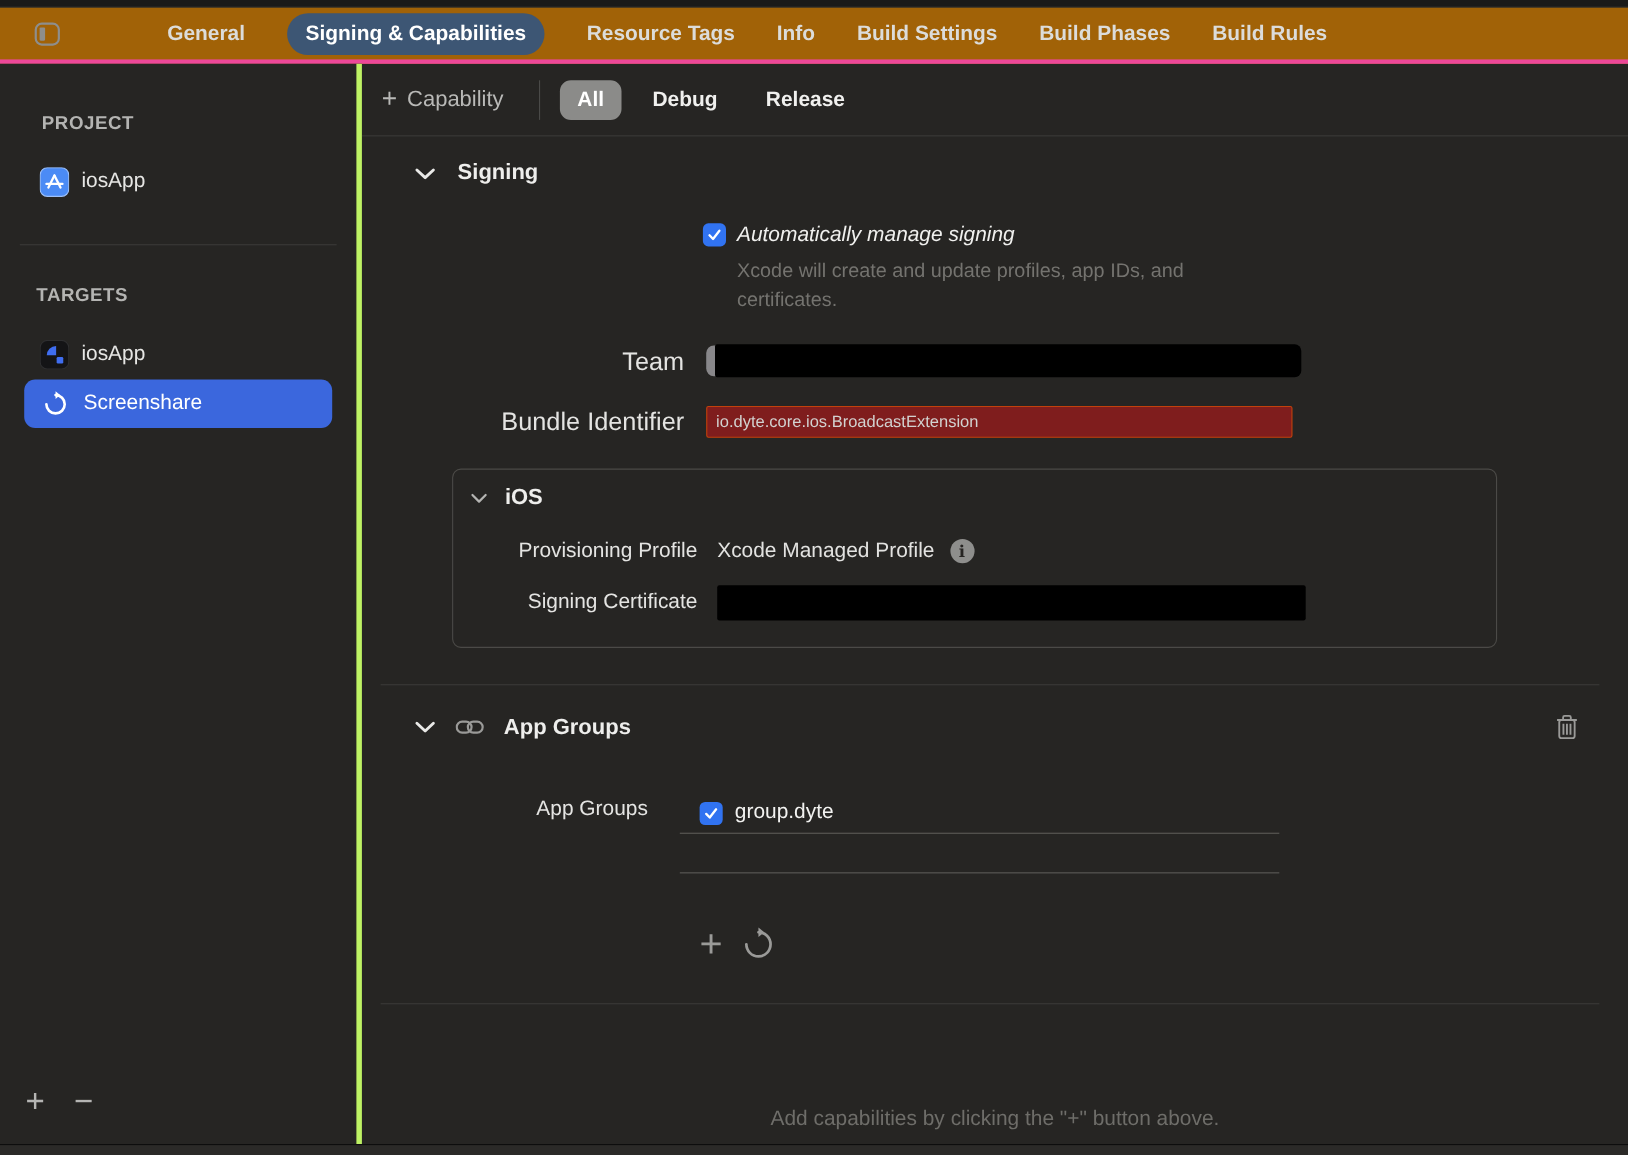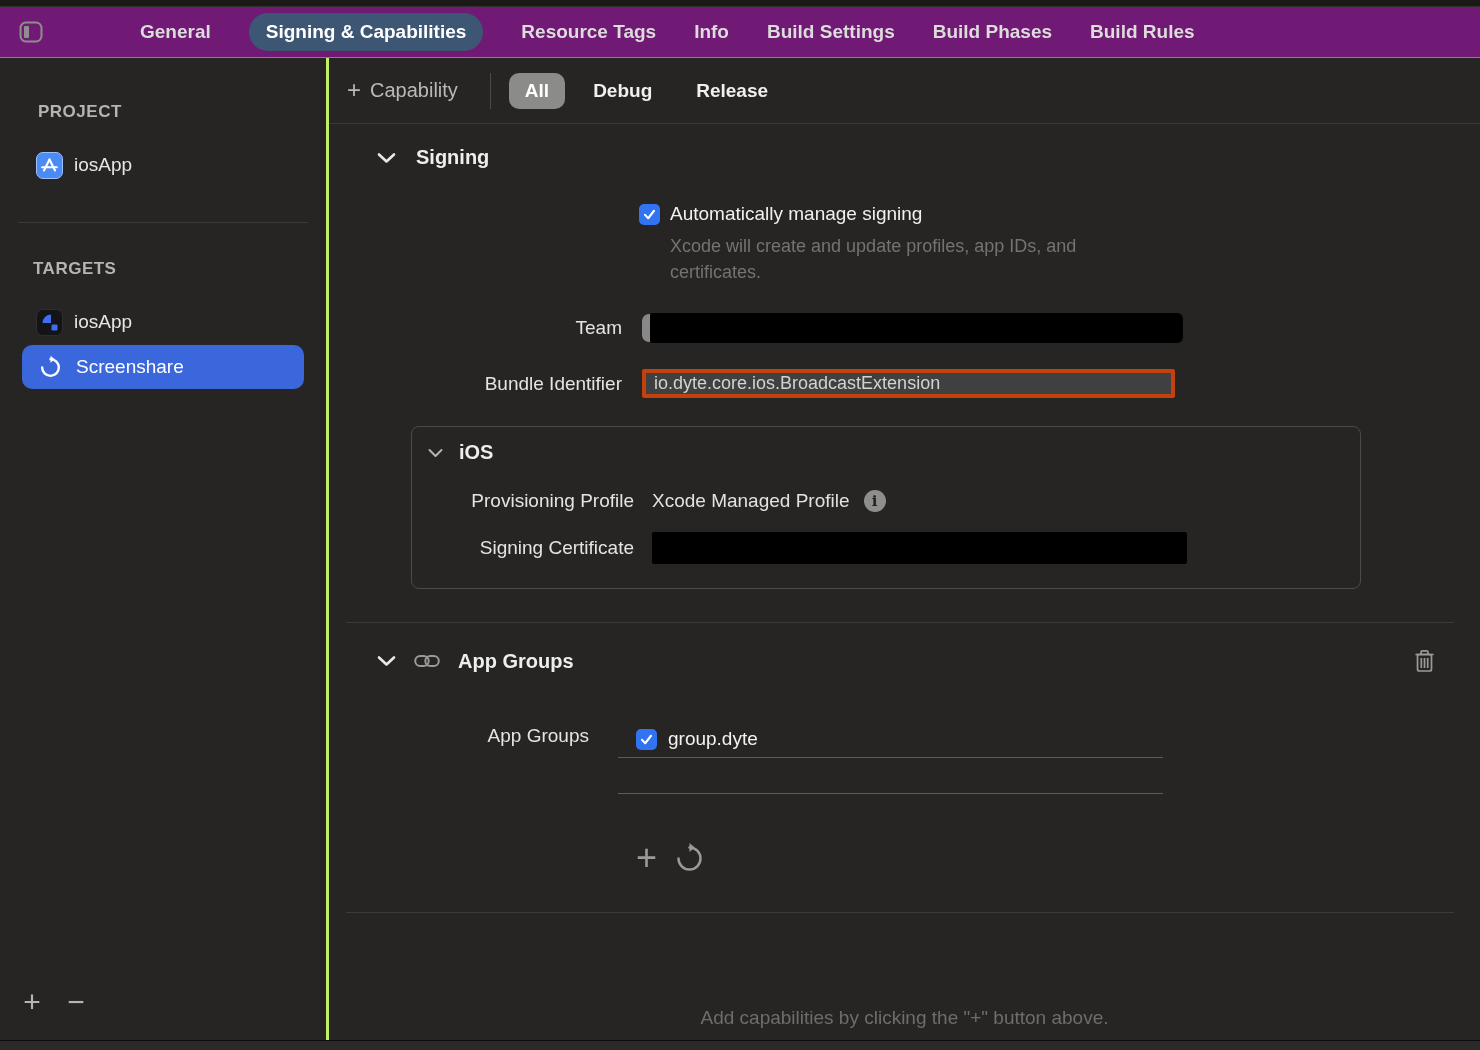--- a/index.html
+++ b/index.html
@@ -6,32 +6,32 @@
   html,body { width:1480px; height:1050px; overflow:hidden; }
   body {
     font-family:"Liberation Sans","DejaVu Sans",sans-serif;
     background:#262523; color:#e9e9e7;
     position:relative;
   }
   
   .top-strip { height:7px; background:#1b1a19; border-bottom:1px solid #333230; }
   .topbar {
     height:51px; display:flex; align-items:center;
-    padding-left:18px; background:#701a75;
-    border-bottom:1px solid #ec4899;
+    padding-left:30px; background:#a16207;
+    border-bottom:4px solid #ec4899;
   }
   .sidebar-toggle { width:26px; height:26px; display:flex; align-items:center; justify-content:center; cursor:pointer; }
   .tabs { display:flex; align-items:center; gap:38px; margin-left:96px; }
   .tab { font-size:19px; font-weight:600; color:#dcdcda; padding:8px 0; white-space:nowrap; cursor:pointer; }
   .tab.selected { background:#3d5674; color:#fff; padding:8px 17px; border-radius:19px; }
   
   .shell { position:absolute; top:58px; left:0; right:0; bottom:10px; display:flex; }
   .sidebar {
     width:329px; min-width:329px; background:#262523;
-    border-right:3px solid #bef264; display:flex; flex-direction:column;
+    border-right:5px solid #bef264; display:flex; flex-direction:column;
   }
   .side-heading { margin:44px 0 0 38px; font-size:17px; font-weight:700; color:#b4b4b2; letter-spacing:0.5px; }
   .side-row { display:flex; align-items:center; gap:11px; margin:26px 0 0 36px; height:34px; cursor:pointer; }
   .side-row .label { font-size:19px; color:#e6e6e4; }
   .side-divider { height:1px; background:#3b3a38; margin:40px 18px 0 18px; }
   .side-row.selected {
     margin:6px 22px 0 22px; height:44px; border-radius:10px;
     background:#3b67dd; padding-left:16px; gap:13px;
   }
   .side-row.selected .label { color:#ffffff; font-weight:500; }
@@ -54,32 +54,32 @@
   .cap-btn { display:flex; align-items:center; gap:9px; color:#b9b9b7; font-size:20px; cursor:pointer; }
   .cap-btn .plus { font-size:24px; font-weight:300; line-height:1; position:relative; top:-1px; }
   .toolbar-sep { width:1px; height:36px; background:#4a4a48; margin:0 18px 0 32px; }
   .segment { font-size:19px; font-weight:600; color:#f0f0ee; padding:7px 16px; cursor:pointer; margin-right:12px; }
   .segment.selected { background:#8b8b89; color:#ffffff; border-radius:10px; }
   .content { flex:1; position:relative; }
   .sec-header { display:flex; align-items:center; gap:20px; margin-left:48px; }
   .sec-title { font-size:20px; font-weight:700; color:#eeeeec; }
   .chev { display:flex; align-items:center; cursor:pointer; }
   .form-grid { display:grid; grid-template-columns:313px 1fr; align-items:center; }
-  .form-label { text-align:right; padding-right:20px; font-size:19px; color:#e4e4e2; }
-  .check-row { display:flex; align-items:center; gap:10px; }
+  .form-label { text-align:right; padding-right:20px; font-size:23px; color:#e4e4e2; }
+  .check-row { display:flex; align-items:flex-start; gap:10px;font-style:italic; }
   .checkbox { width:21px; height:21px; min-width:21px; border-radius:5px; background:#3173f1;
               display:flex; align-items:center; justify-content:center; cursor:pointer; }
   .check-label { font-size:19px; color:#f0f0ee; }
   .note { width:500px; font-size:18px; line-height:1.45; color:#74736f; margin-top:8px; }
   .popup-redacted { position:relative; width:541px; height:30px; cursor:pointer; }
   .popup-redacted .cap { position:absolute; left:0; top:1px; bottom:1px; width:18px; background:#88878a; border-radius:7px 0 0 7px; }
   .popup-redacted .bar { position:absolute; left:8px; right:0; top:0; bottom:0; background:#000; border-radius:2px 6px 6px 2px; }
   .text-field {
-    width:533px; height:29px; background:#404040; border:4px solid #c2410c; border-radius:2px;
-    font-size:18px; color:#d2d2d0; padding:0 8px; outline:none;
+    width:533px; height:29px; background:#7f1d1d; border:1px solid #c2410c; border-radius:2px;
+    font-size:15px; color:#d2d2d0; padding:0 8px; outline:none;
     font-family:"Liberation Sans","DejaVu Sans",sans-serif;
   }
   .ios-box { margin:28px 0 0 82px; width:950px; border:1px solid #4b4a47; border-radius:8px; padding-bottom:24px; }
   .ios-header { display:flex; align-items:center; gap:16px; padding:14px 0 0 16px; }
   .ios-title { font-size:20px; font-weight:700; color:#eeeeec; }
   .ios-grid { display:grid; grid-template-columns:240px 1fr; align-items:center; row-gap:20px; margin-top:26px; }
   .ios-label { text-align:right; padding-right:18px; font-size:19px; color:#e4e4e2; }
   .prov-value { display:flex; align-items:center; gap:14px; }
   .prov-text { font-size:19px; color:#e2e2e0; }
   .info-icon { width:22px; height:22px; border-radius:50%; background:#8e8e8c; color:#262422;

